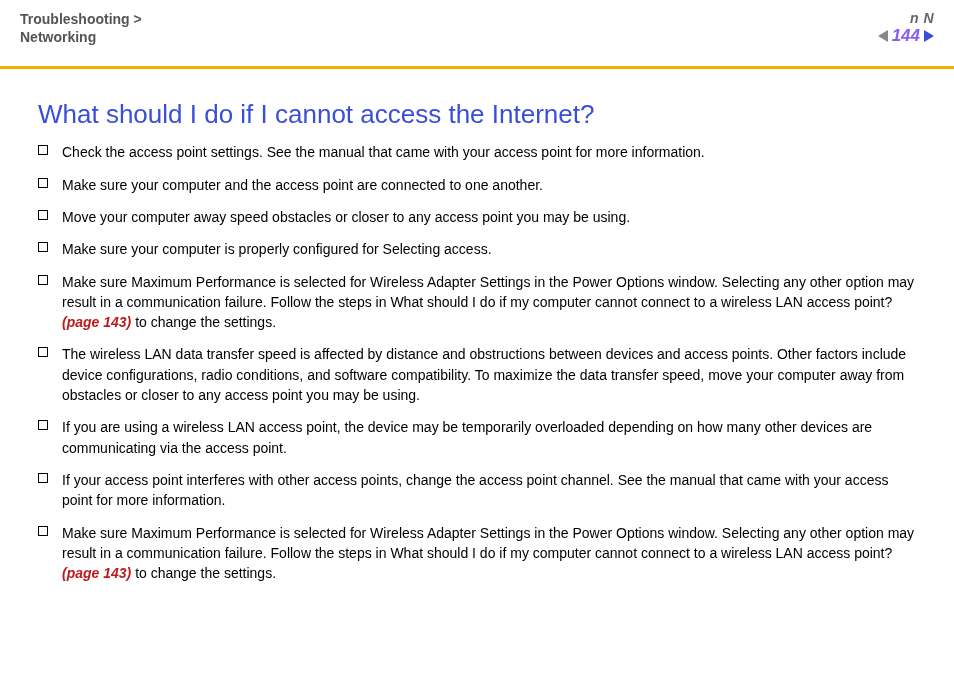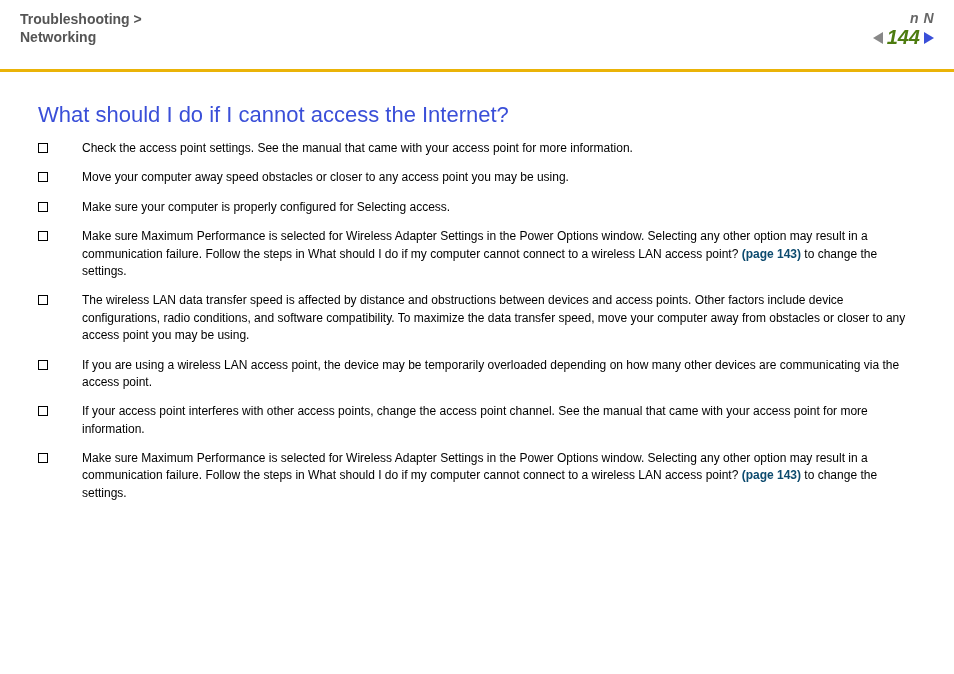--- a/index.html
+++ b/index.html
@@ -23,61 +23,60 @@
       font-weight: bold;
       color: #555;
       line-height: 1.3;
     }
     .page-indicator {
       display: flex;
       align-items: center;
       gap: 4px;
     }
     .page-num {
-      color: #4d7c0f;
+      color: #8b5cf6;
       font-style: italic;
       font-weight: bold;
-      font-size: 20px;
+      font-size: 17px;
     }
     .tri-left, .tri-right {
       width: 0; height: 0;
       border-top: 6px solid transparent;
       border-bottom: 6px solid transparent;
     }
     .tri-left { border-right: 10px solid #888; }
     .tri-right { border-left: 10px solid #3a4fd8; }
     .content {
       padding: 24px 38px 0 38px;
     }
     h2 {
       color: #3a4fd8;
       font-weight: normal;
-      font-size: 22px;
+      font-size: 26px;
       margin-bottom: 12px;
       margin-top: 6px;
     }
     ul { list-style: none; }
     li {
       display: flex;
       align-items: flex-start;
       margin-bottom: 12px;
-      font-size: 12px;
+      font-size: 14px;
       line-height: 1.45;
-      gap: 20px;
     }
     .bullet {
       flex: 0 0 auto;
       width: 10px; height: 10px;
       border: 1.5px solid #000;
       margin-top: 3px;
       margin-right: 14px;
     }
     .item-body { flex: 1; }
     .bold { font-weight: normal; }
-    .link { color: #0c4a6e; font-weight: bold; }
+    .link { color: #b91c1c; font-weight: bold; font-style: italic; }
     .n-label { color: #666; font-size: 14px; font-style: italic; font-weight: bold; letter-spacing: 0.5px; }
   </style>
 </head>
 <body>
 
 <div class="header">
   <div class="breadcrumb">
     <div>Troubleshooting &gt;</div>
     <div>Networking</div>
   </div>
@@ -91,20 +90,24 @@
   </div>
 </div>
 
 <div class="content">
 
   <h2>What should I do if I cannot access the Internet?</h2>
   <ul>
     <li>
       <span class="bullet"></span>
       <span class="item-body">Check the access point settings. See the manual that came with your access point for more information.</span>
+    </li>
+    <li>
+      <span class="bullet"></span>
+      <span class="item-body">Make sure your computer and the access point are connected to one another.</span>
     </li>
     <li>
       <span class="bullet"></span>
       <span class="item-body">Move your computer away speed obstacles or closer to any access point you may be using.</span>
     </li>
     <li>
       <span class="bullet"></span>
       <span class="item-body">Make sure your computer is properly configured for Selecting access.</span>
     </li>
     <li>

